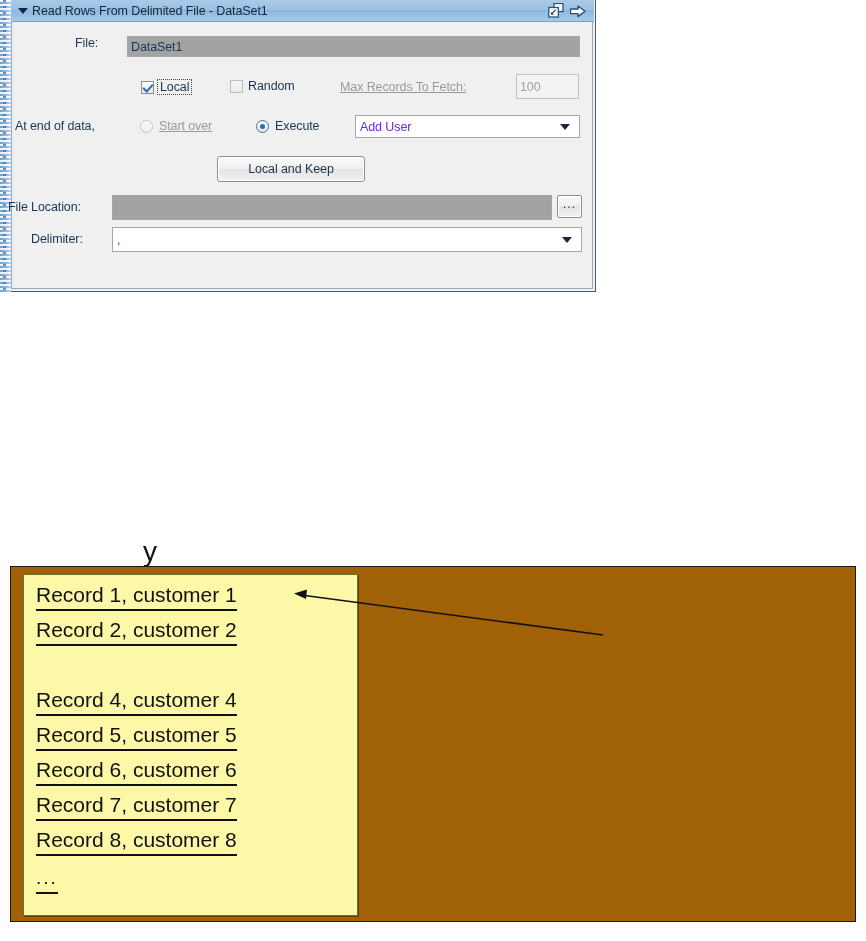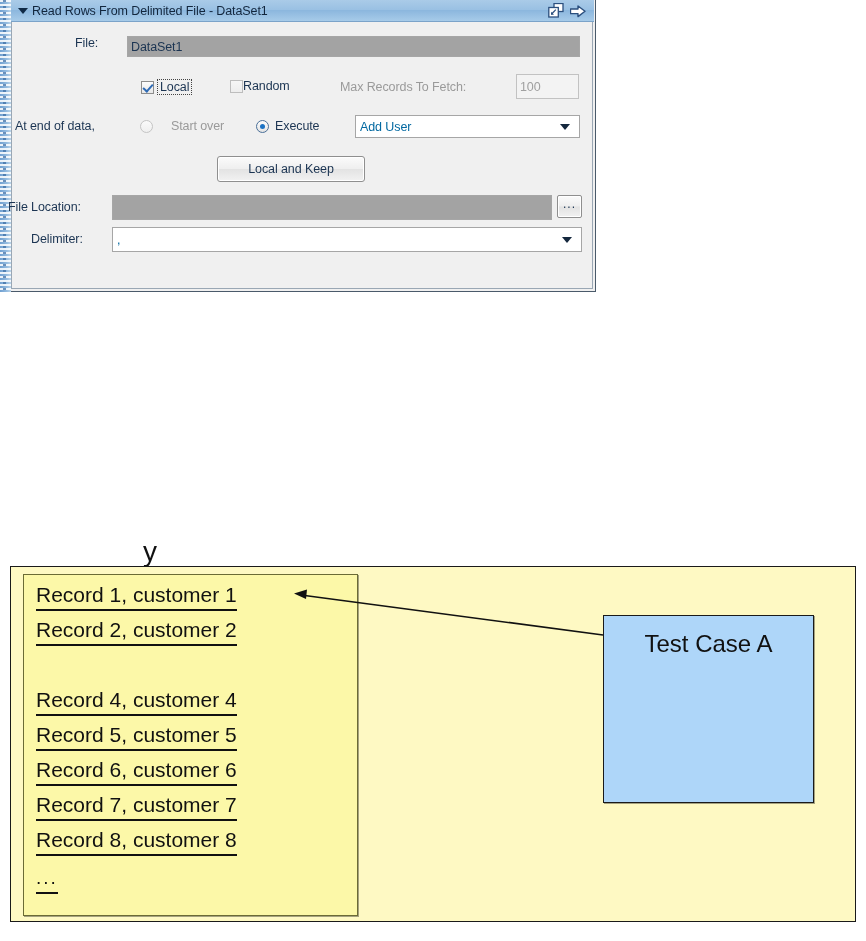--- a/index.html
+++ b/index.html
@@ -91,21 +91,21 @@
   }
 
   
   .row { position: absolute; display: flex; align-items: center; }
   .lbl {
     font-size: 12.5px;
     color: #1b3452;
     white-space: nowrap;
     letter-spacing: -0.1px;
   }
-  .lbl.dim { color: #9a9a9a; }
+  .lbl.dim { color: #9a9a9a; text-decoration: underline; }
 
   .textfield {
     background: #a3a3a3;
     border: 1px solid #a6a6a6;
     box-sizing: border-box;
     font-size: 12.5px;
     color: #1b3452;
     display: flex;
     align-items: center;
     padding-left: 3px;
@@ -157,21 +157,21 @@
   .radio.off { border-color:#c4c4c4; background: linear-gradient(to bottom,#fafafa,#efefef); }
 
   .combo {
     background: #ffffff;
     border: 1px solid #a6a6a6;
     box-sizing: border-box;
     height: 23px;
     display: flex;
     align-items: center;
     font-size: 12.5px;
-    color: #0369a1;
+    color: #6d28d9;
     padding-left: 4px;
     letter-spacing: -0.1px;
   }
   .combo .arrow {
     margin-left: auto;
     margin-right: 9px;
     width: 0; height: 0;
     border-left: 5px solid transparent;
     border-right: 5px solid transparent;
     border-top: 6px solid #14273d;
@@ -207,21 +207,21 @@
   }
 
   
   #diagram {
     position: absolute;
     left: 10px;
     top: 566px;
     width: 846px;
     height: 356px;
     border: 1px solid #1a1a1a;
-    background: #fef9c3;
+    background: #a16207;
     box-sizing: border-box;
   }
   #stray-glyph {
     position: absolute;
     left: 143px;
     top: 538px;
     font-size: 28px;
     color: #111;
     font-family: "Liberation Sans", sans-serif;
     line-height: 1;
@@ -308,35 +308,35 @@
   <div class="textfield" style="position:absolute; left:127px; top:36px; width:453px;">
     <span>DataSet1</span>
   </div>
 
   <div class="row" style="left:141px; top:79px;">
     <span class="chk on"></span>
     <span class="lbl focusbox">Local</span>
   </div>
   <div class="row" style="left:230px; top:79px;">
     <span class="chk off"></span>
-    <span class="lbl" style="">Random</span>
+    <span class="lbl" style="margin-left:5px;">Random</span>
   </div>
   <div class="row" style="left:340px; top:80px;">
     <span class="lbl dim">Max Records To Fetch:</span>
   </div>
   <div class="textfield dim" style="position:absolute; left:516px; top:74px; width:63px; height:25px;">
     <span>100</span>
   </div>
 
   <div class="row" style="left:15px; top:119px;">
     <span class="lbl">At end of data,</span>
   </div>
   <div class="row" style="left:140px; top:119px;">
     <span class="radio off"></span>
-    <span class="lbl dim" style="margin-left:18px;">Start over</span>
+    <span class="lbl dim" style="margin-left:6px;">Start over</span>
   </div>
   <div class="row" style="left:256px; top:119px;">
     <span class="radio on"></span>
     <span class="lbl" style="margin-left:6px;">Execute</span>
   </div>
   <div class="combo" style="position:absolute; left:355px; top:115px; width:225px;">
     <span>Add User</span>
     <span class="arrow"></span>
   </div>
 
@@ -371,21 +371,18 @@
     <div class="rec" style="top:8px;">Record 1, customer 1</div>
     <div class="rec" style="top:43px;">Record 2, customer 2</div>
     <div class="rec" style="top:113px;">Record 4, customer 4</div>
     <div class="rec" style="top:148px;">Record 5, customer 5</div>
     <div class="rec" style="top:183px;">Record 6, customer 6</div>
     <div class="rec" style="top:218px;">Record 7, customer 7</div>
     <div class="rec" style="top:253px;">Record 8, customer 8</div>
     <div class="rec ellipsis" style="top:291px;">...</div>
   </div>
 
-  <div id="blue-box">
-    <div id="blue-label">Test Case A</div>
-  </div>
 
   <svg id="connector">
     <line x1="592" y1="68" x2="290" y2="28" stroke="#111" stroke-width="1.6"></line>
     <path d="M283 26.5 L296 22.5 L295 32.0 Z" fill="#111"></path>
   </svg>
 </div>
 
 </body></html>

